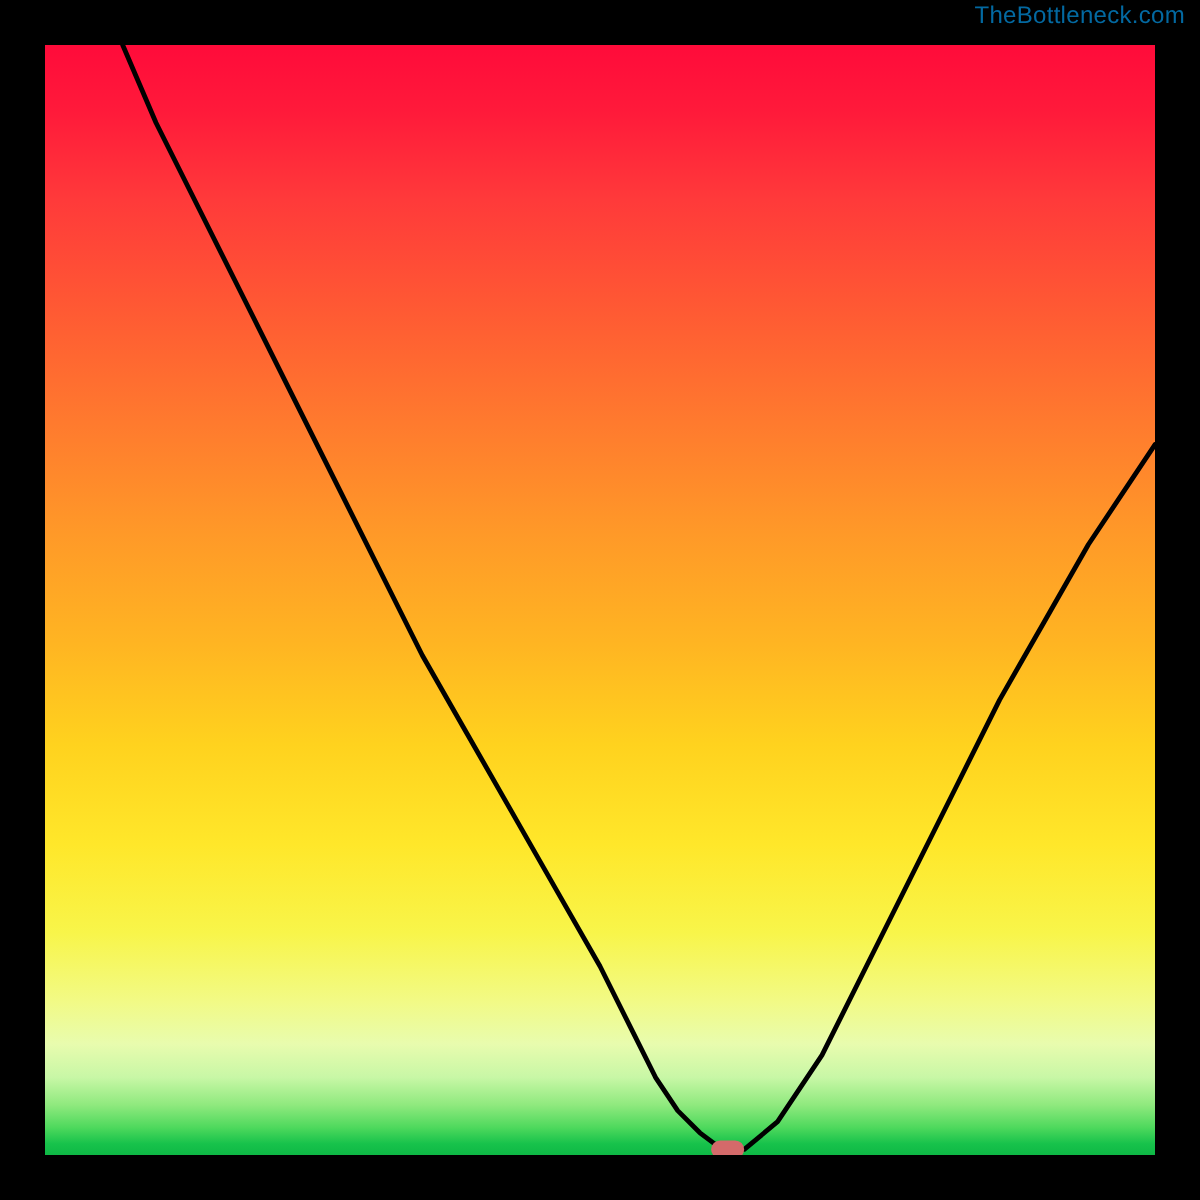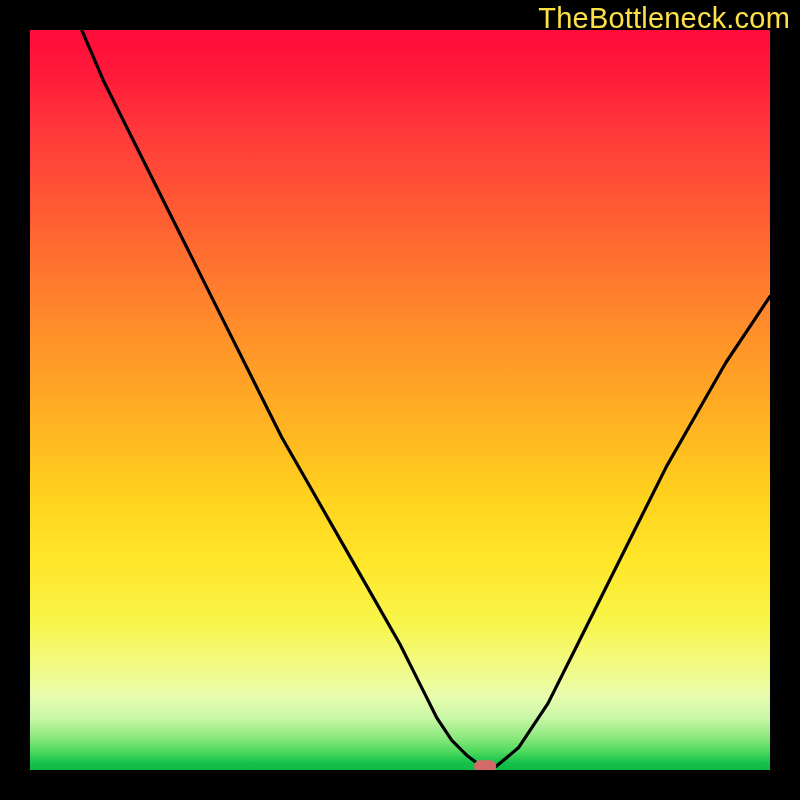--- a/index.html
+++ b/index.html
@@ -14,22 +14,22 @@
   .frame {
     position: relative;
     width: 800px;
     height: 800px;
     background: #000;
   }
   .watermark {
     position: absolute;
     top: 2px;
     right: 10px;
-    color: #fde047;
-    font-size: 29px;
+    color: #0369a1;
+    font-size: 16px;
     font-weight: 500;
     letter-spacing: 0.2px;
     z-index: 10;
   }
   .plot-area {
     position: absolute;
     left: 30px;
     top: 30px;
     width: 740px;
     height: 740px;

